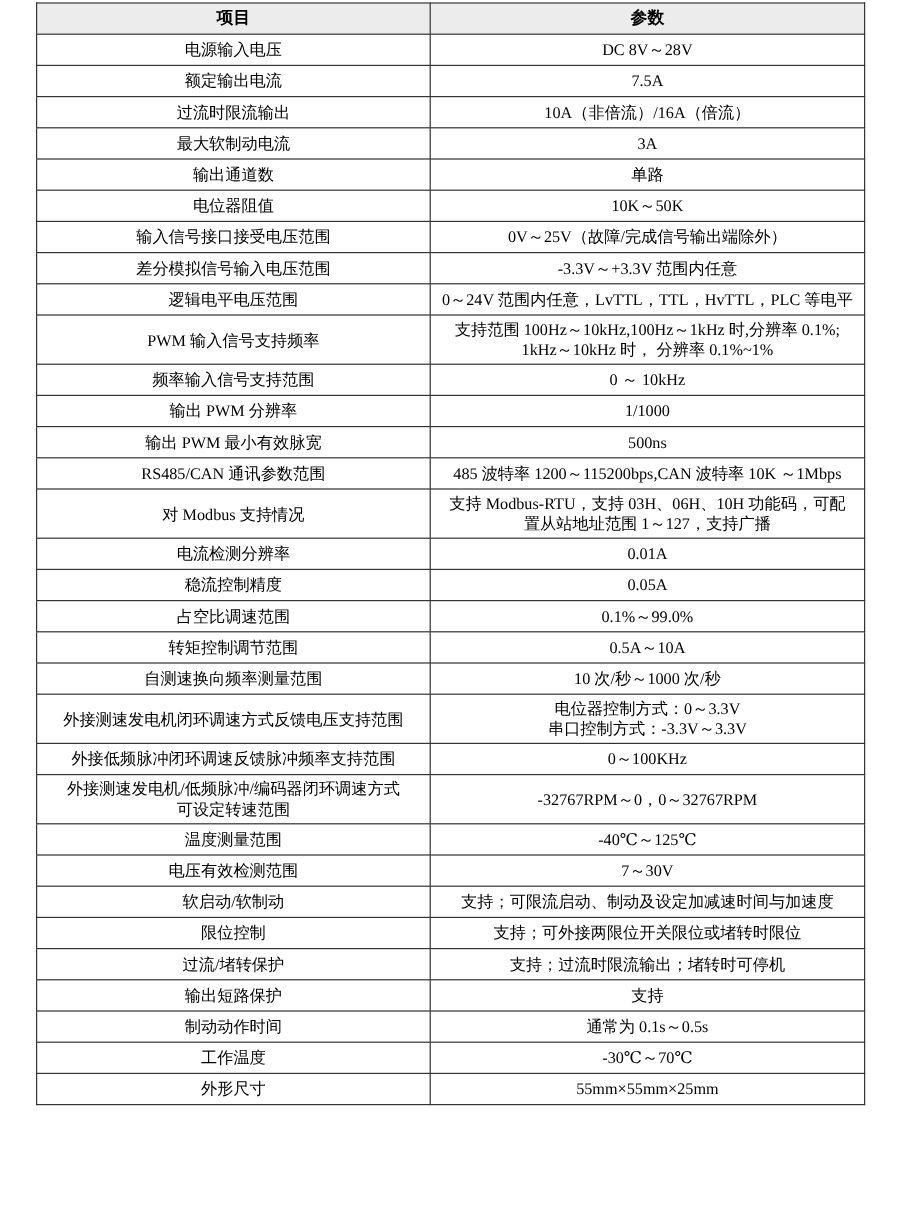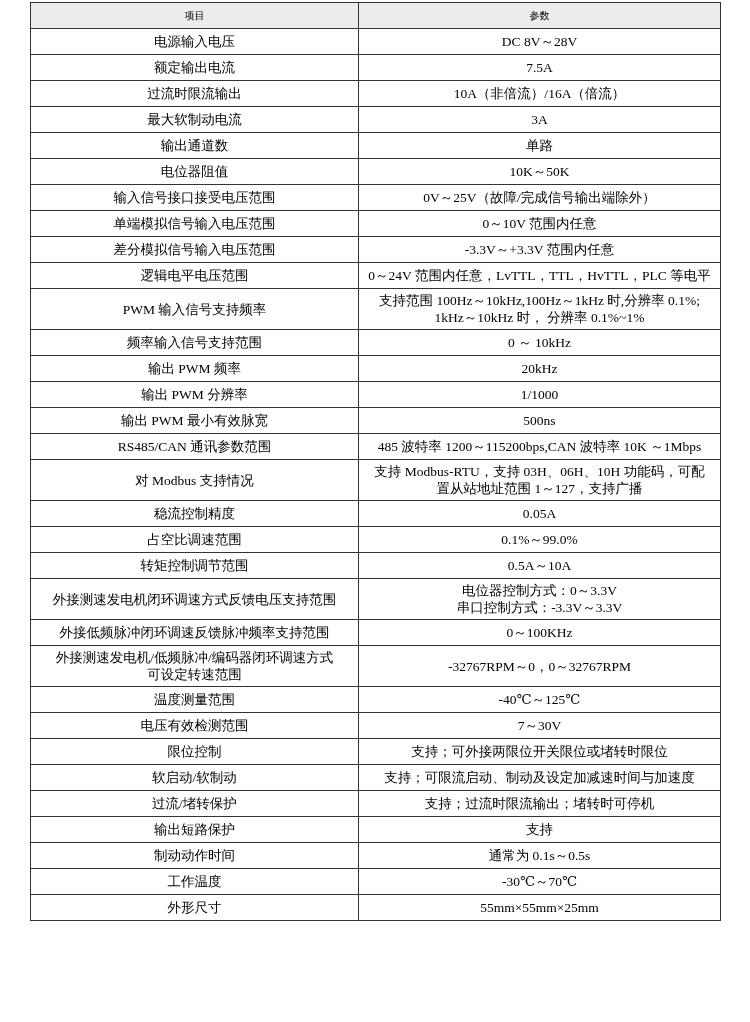--- a/index.html
+++ b/index.html
@@ -34,22 +34,22 @@
     text-align: center;
     vertical-align: middle;
     font-size: 13.5px;
     line-height: 17px;
     padding: 3px 6px;
     height: 26px;
     overflow: hidden;
   }
   th {
     background: #ececec;
-    font-weight: normal;
-    font-size: 10px;
+    font-weight: bold;
+    font-size: 14px;
     height: 26px;
   }
   td div, th div { margin: 0; padding: 0; }
 </style>
 </head>
 <body>
 
 <div class="page">
   <table class="spec-table">
     <colgroup>
@@ -114,28 +114,20 @@
         <tr>
           <td>
             <div>输入信号接口接受电压范围</div>
           </td>
           <td>
             <div>0V～25V（故障/完成信号输出端除外）</div>
           </td>
         </tr>
         <tr>
           <td>
-            <div>单端模拟信号输入电压范围</div>
-          </td>
-          <td>
-            <div>0～10V 范围内任意</div>
-          </td>
-        </tr>
-        <tr>
-          <td>
             <div>差分模拟信号输入电压范围</div>
           </td>
           <td>
             <div>-3.3V～+3.3V 范围内任意</div>
           </td>
         </tr>
         <tr>
           <td>
             <div>逻辑电平电压范围</div>
           </td>
@@ -155,28 +147,20 @@
         <tr>
           <td>
             <div>频率输入信号支持范围</div>
           </td>
           <td>
             <div>0 ～ 10kHz</div>
           </td>
         </tr>
         <tr>
           <td>
-            <div>输出 PWM 频率</div>
-          </td>
-          <td>
-            <div>20kHz</div>
-          </td>
-        </tr>
-        <tr>
-          <td>
             <div>输出 PWM 分辨率</div>
           </td>
           <td>
             <div>1/1000</div>
           </td>
         </tr>
         <tr>
           <td>
             <div>输出 PWM 最小有效脉宽</div>
           </td>
@@ -196,40 +180,56 @@
           <td>
             <div>对 Modbus 支持情况</div>
           </td>
           <td>
             <div>支持 Modbus-RTU，支持 03H、06H、10H 功能码，可配</div>
             <div>置从站地址范围 1～127，支持广播</div>
           </td>
         </tr>
         <tr>
           <td>
+            <div>电流检测分辨率</div>
+          </td>
+          <td>
+            <div>0.01A</div>
+          </td>
+        </tr>
+        <tr>
+          <td>
             <div>稳流控制精度</div>
           </td>
           <td>
             <div>0.05A</div>
           </td>
         </tr>
         <tr>
           <td>
             <div>占空比调速范围</div>
           </td>
           <td>
             <div>0.1%～99.0%</div>
           </td>
         </tr>
         <tr>
           <td>
             <div>转矩控制调节范围</div>
           </td>
           <td>
             <div>0.5A～10A</div>
+          </td>
+        </tr>
+        <tr>
+          <td>
+            <div>自测速换向频率测量范围</div>
+          </td>
+          <td>
+            <div>10 次/秒～1000 次/秒</div>
           </td>
         </tr>
         <tr>
           <td>
             <div>外接测速发电机闭环调速方式反馈电压支持范围</div>
           </td>
           <td>
             <div>电位器控制方式：0～3.3V</div>
             <div>串口控制方式：-3.3V～3.3V</div>
           </td>
@@ -262,32 +262,32 @@
         <tr>
           <td>
             <div>电压有效检测范围</div>
           </td>
           <td>
             <div>7～30V</div>
           </td>
         </tr>
         <tr>
           <td>
+            <div>软启动/软制动</div>
+          </td>
+          <td>
+            <div>支持；可限流启动、制动及设定加减速时间与加速度</div>
+          </td>
+        </tr>
+        <tr>
+          <td>
             <div>限位控制</div>
           </td>
           <td>
             <div>支持；可外接两限位开关限位或堵转时限位</div>
-          </td>
-        </tr>
-        <tr>
-          <td>
-            <div>软启动/软制动</div>
-          </td>
-          <td>
-            <div>支持；可限流启动、制动及设定加减速时间与加速度</div>
           </td>
         </tr>
         <tr>
           <td>
             <div>过流/堵转保护</div>
           </td>
           <td>
             <div>支持；过流时限流输出；堵转时可停机</div>
           </td>
         </tr>

